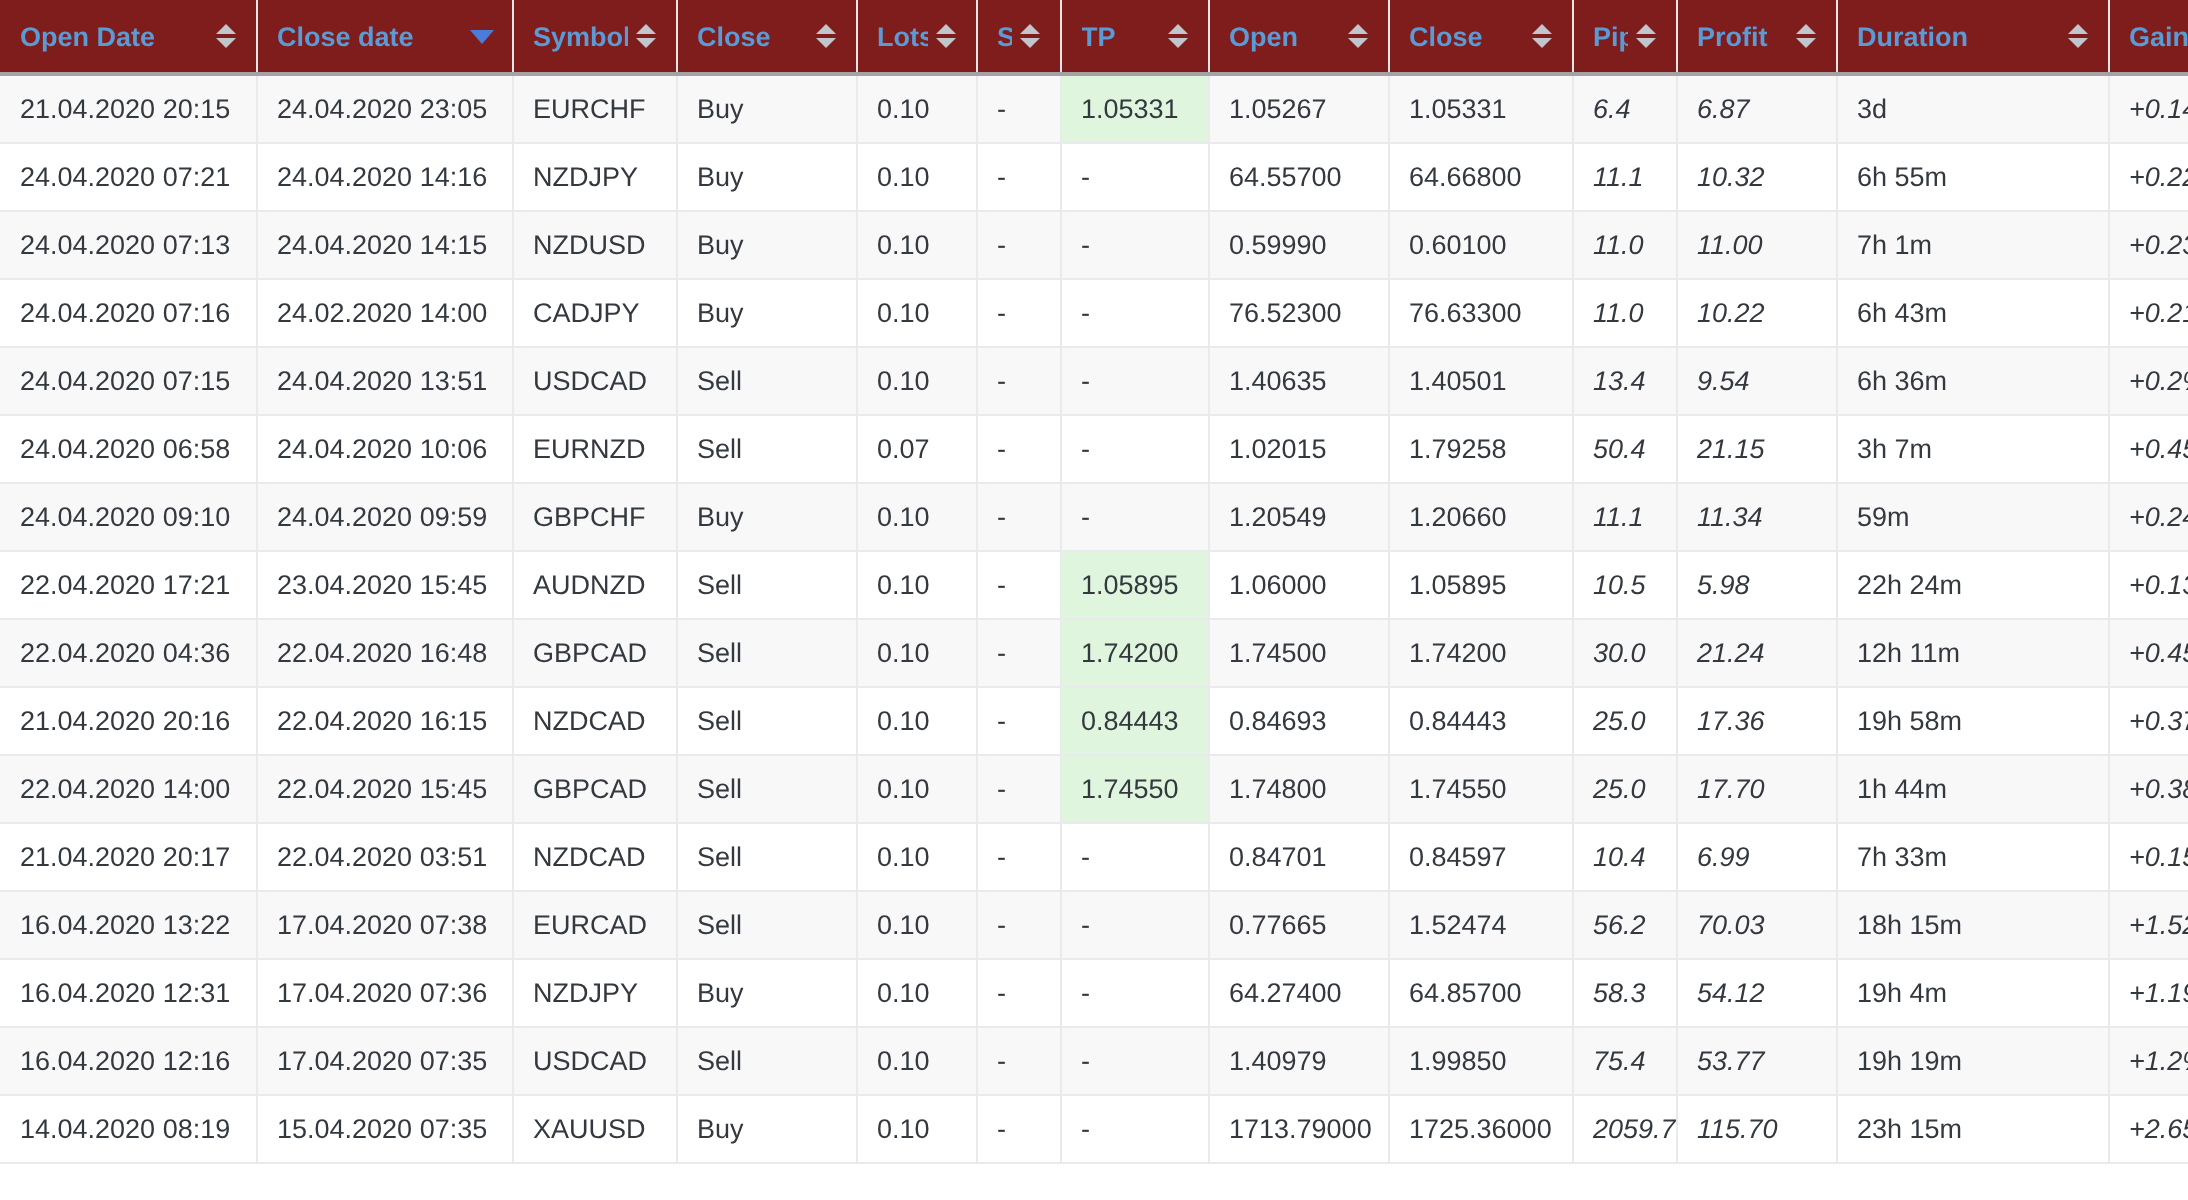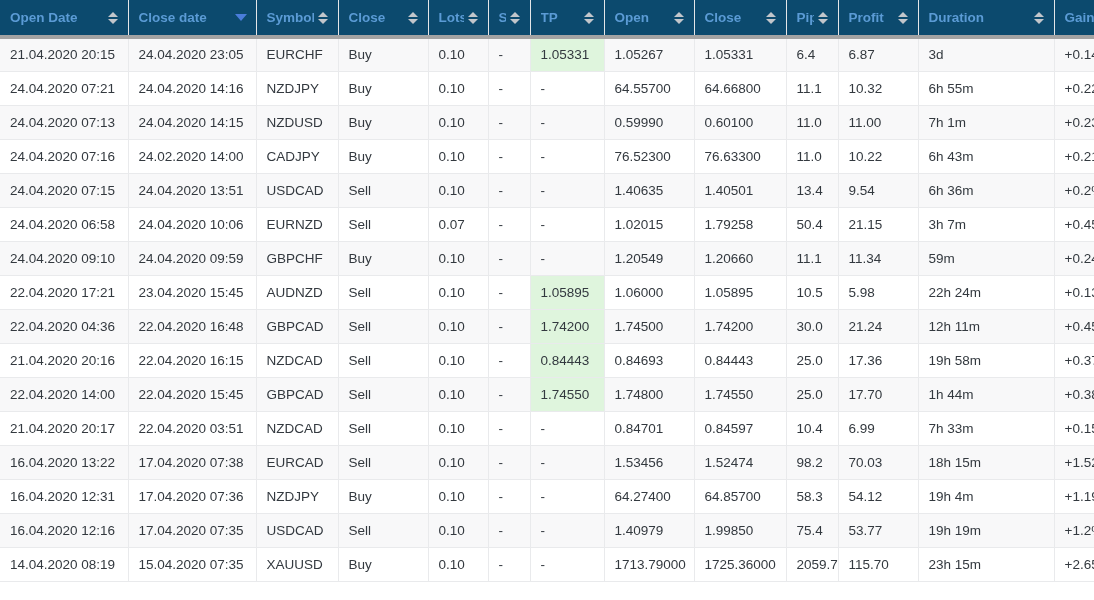--- a/index.html
+++ b/index.html
@@ -17,28 +17,28 @@
     background: #ffffff;
     position: relative;
   }
   table.history {
     width: 1094px;
     border-collapse: collapse;
     table-layout: fixed;
     font-size: 13.5px;
   }
   table.history thead th {
-    background: #0c4a6e;
+    background: #7f1d1d;
     color: #5b9bd5;
     font-weight: bold;
     font-size: 13.5px;
     text-align: left;
     padding: 0 10px;
     height: 37px;
-    border-bottom: 4px solid #a3a3a3;
+    border-bottom: 2px solid #a3a3a3;
     border-right: 1px solid #e4e6e8;
     white-space: nowrap;
     vertical-align: middle;
     position: relative;
   }
   table.history thead th:last-child { border-right: none; }
   .th-inner {
     display: flex;
     align-items: center;
     justify-content: space-between;
@@ -80,21 +80,21 @@
     border-right: 1px solid #e9eaec;
     color: #33393f;
     font-size: 13.5px;
     white-space: nowrap;
     vertical-align: middle;
     overflow: hidden;
   }
   table.history tbody td:last-child { border-right: none; }
   tbody tr.odd td { background: #f8f8f9; }
   tbody tr.even td { background: #ffffff; }
-  td.green-text { color: #2bc155; }
+  td.green-text { color: #2bc155; font-style: italic; }
   td.tp-hit { background: #dff5dd !important; color: #33393f; }
   col.c-open-date   { width: 128px; }
   col.c-close-date  { width: 128px; }
   col.c-symbol      { width: 82px; }
   col.c-action      { width: 90px; }
   col.c-lots        { width: 60px; }
   col.c-sl          { width: 42px; }
   col.c-tp          { width: 74px; }
   col.c-open        { width: 90px; }
   col.c-close       { width: 92px; }
@@ -421,23 +421,23 @@
           <td class="green-text">+0.15%</td>
         </tr>
         <tr class="odd">
           <td>16.04.2020 13:22</td>
           <td>17.04.2020 07:38</td>
           <td>EURCAD</td>
           <td>Sell</td>
           <td>0.10</td>
           <td>-</td>
           <td>-</td>
-          <td>1.53456</td>
+          <td>0.77665</td>
           <td>1.52474</td>
-          <td class="green-text">98.2</td>
+          <td class="green-text">56.2</td>
           <td class="green-text">70.03</td>
           <td>18h 15m</td>
           <td class="green-text">+1.52%</td>
         </tr>
         <tr class="even">
           <td>16.04.2020 12:31</td>
           <td>17.04.2020 07:36</td>
           <td>NZDJPY</td>
           <td>Buy</td>
           <td>0.10</td>

